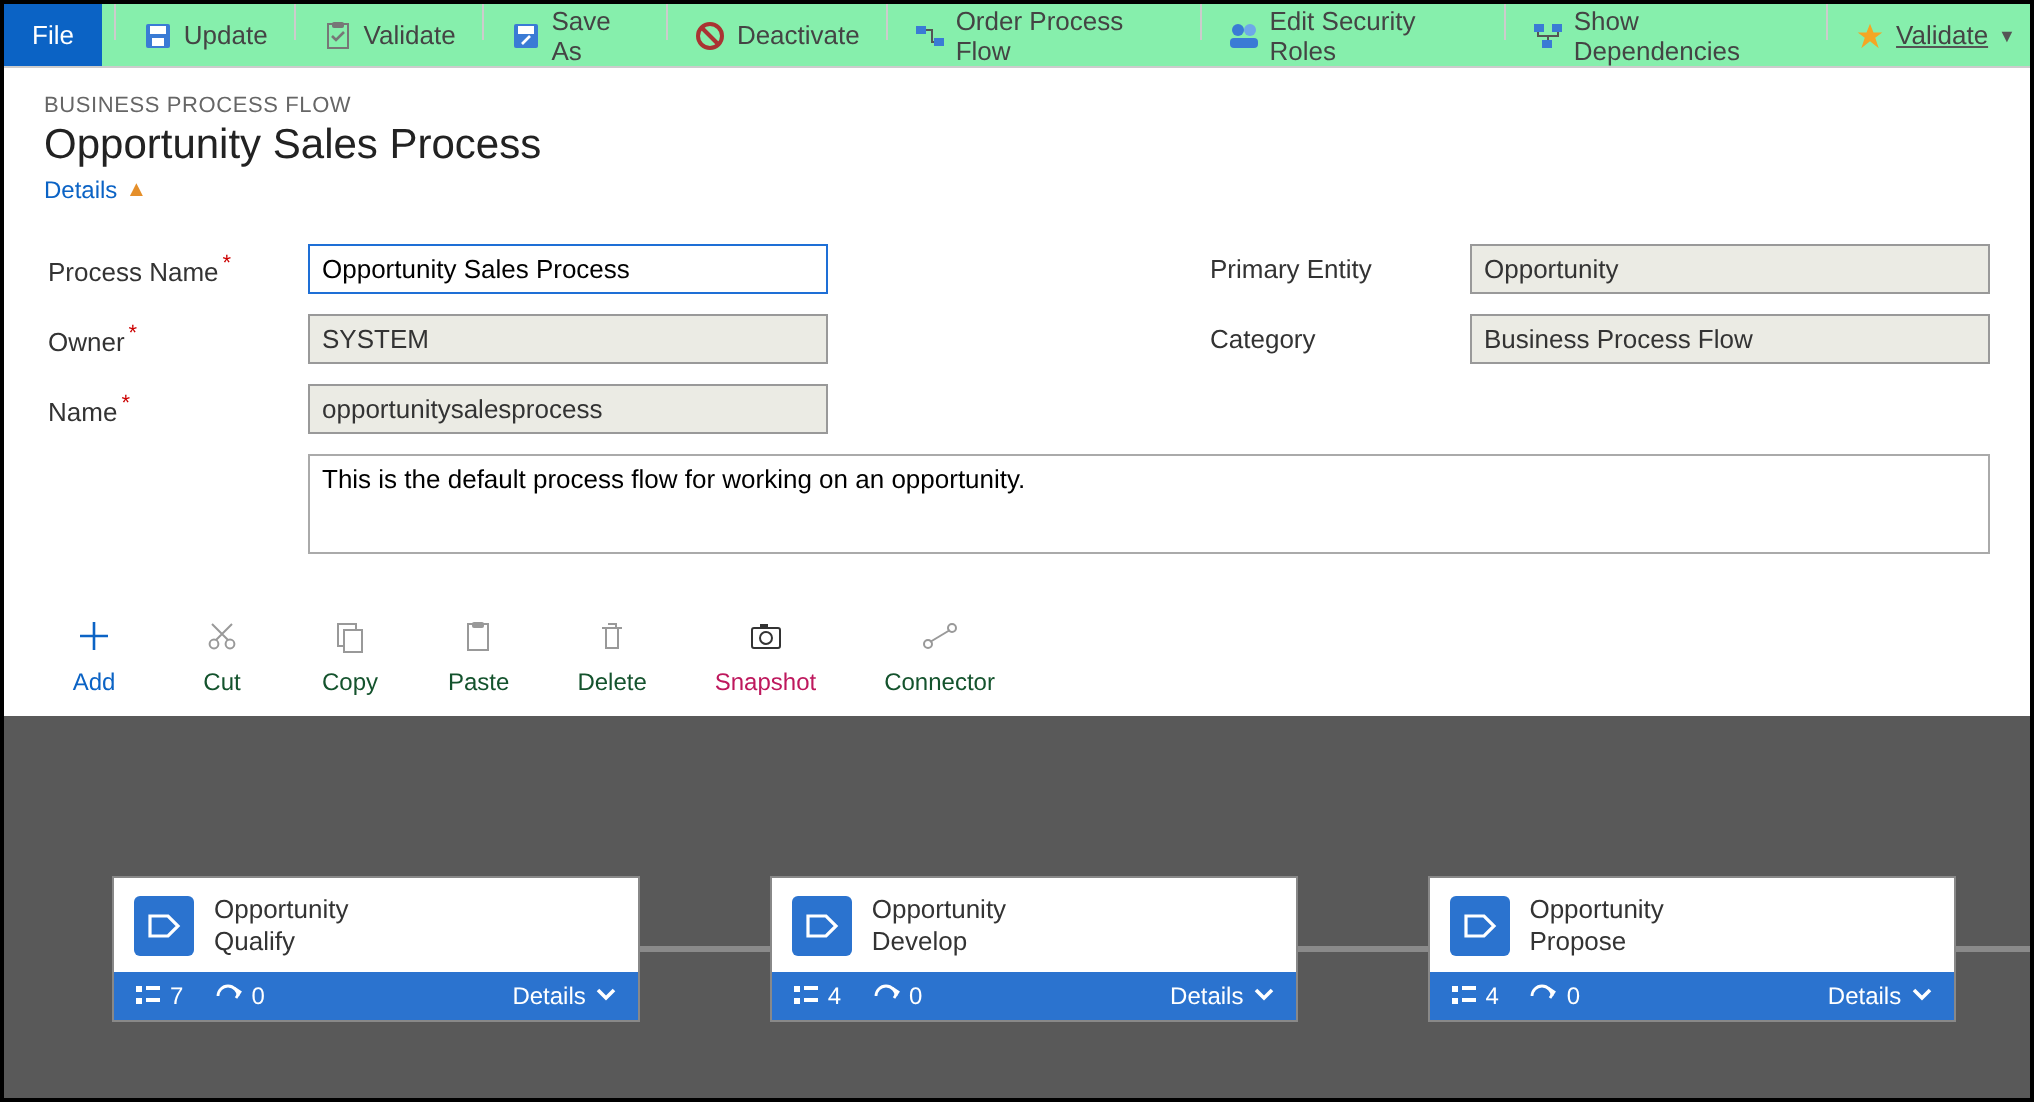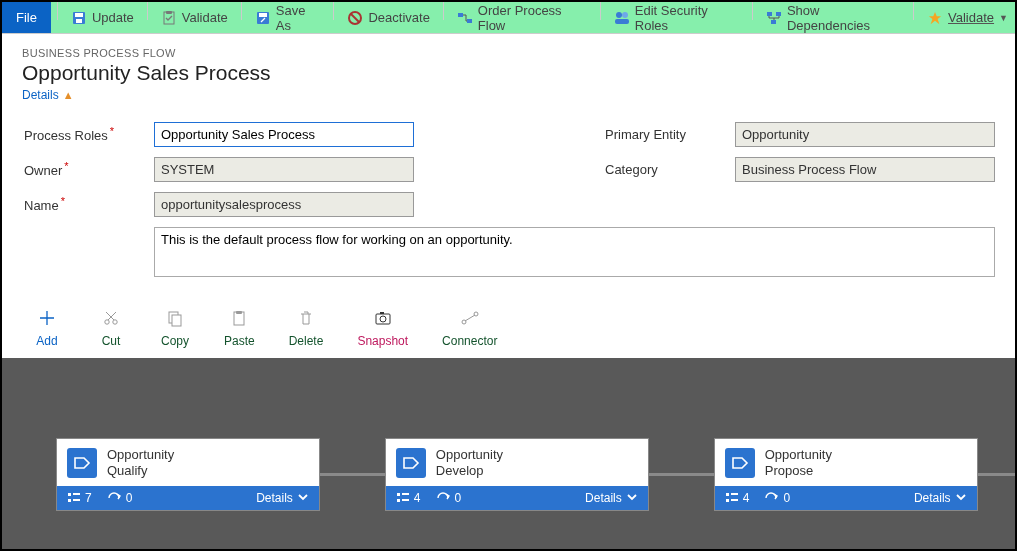--- a/index.html
+++ b/index.html
@@ -261,21 +261,21 @@
 <div class="hdr">
   <div class="crumb">BUSINESS PROCESS FLOW</div>
   <div class="title">Opportunity Sales Process</div>
   <div class="details-toggle">
     <span>Details</span>
     <span class="chev-up">▲</span>
   </div>
 </div>
 
 <div class="form">
-  <div class="lbl req">Process Roles</div>
+  <div class="lbl req">Process Name</div>
   <input class="inp active" value="Opportunity Sales Process" style="">
   <div></div>
   <div class="lbl">Primary Entity</div>
   <input class="inp ro" readonly="" value="Opportunity" style="">
 
   <div class="lbl req">Owner</div>
   <input class="inp ro" readonly="" value="SYSTEM" style="">
   <div></div>
   <div class="lbl">Category</div>
   <input class="inp ro" readonly="" value="Business Process Flow" style="">

